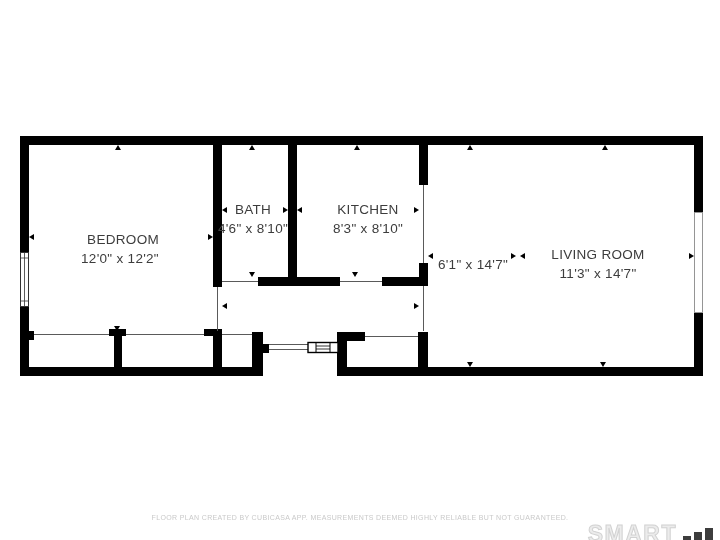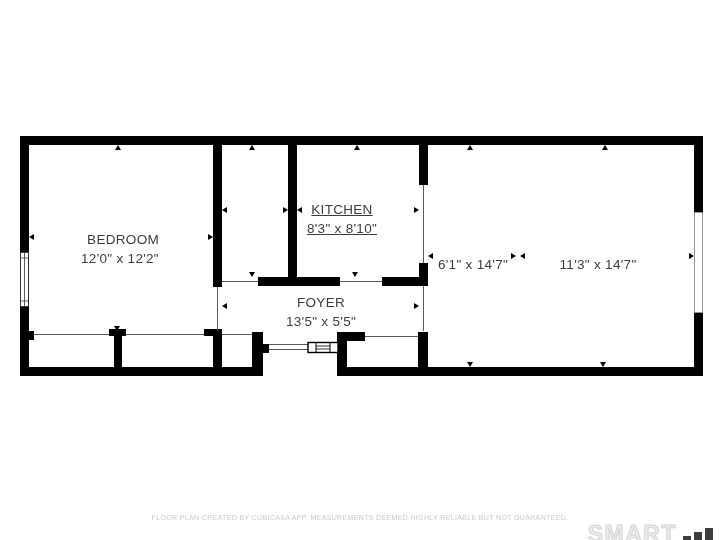--- a/index.html
+++ b/index.html
@@ -6,21 +6,21 @@
   body{width:720px;height:540px;position:relative;overflow:hidden;
        font-family:"Liberation Sans","DejaVu Sans",sans-serif;}
   .stage{position:absolute;inset:0;width:720px;height:540px;}
   svg.plan{position:absolute;left:0;top:0;}
   .room-label{position:absolute;transform:translate(-50%,-50%);text-align:center;
       color:#3d3d3d;font-size:13.5px;line-height:19px;letter-spacing:.3px;white-space:nowrap;}
   .room-label .rname{display:block;}
   .room-label .rdims{display:block;}
   .lbl-bedroom{left:120px;top:249px;text-align:right;}
   .lbl-bath{left:253px;top:219px;}
-  .lbl-kitchen{left:342px;top:219px;text-decoration:underline;}
+  .lbl-kitchen{left:368px;top:219px;}
   .lbl-dining{left:473px;top:264px;}
   .lbl-living{left:598px;top:264px;}
   .lbl-foyer{left:321px;top:312px;}
   .disclaimer{position:absolute;left:50%;top:514px;transform:translateX(-50%);
       font-size:7px;letter-spacing:.35px;color:#c9c9c9;white-space:nowrap;}
   .logo{position:absolute;right:7px;top:523px;display:flex;align-items:flex-end;}
   .logo-text{font-size:23px;font-weight:bold;letter-spacing:1.5px;line-height:23px;
       color:#ececec;-webkit-text-stroke:1px #d2d2d2;}
   .logo-bars{display:flex;align-items:flex-end;gap:3px;margin-left:6px;}
   .bar{width:8px;background:#3d3d3d;display:flex;align-items:flex-end;justify-content:center;}
@@ -123,33 +123,34 @@
       <polygon points="511,253 511,259 516,256"></polygon>
       <polygon points="689,253 689,259 694,256"></polygon>
       <polygon points="414,303 414,309 419,306"></polygon>
     </g>
   </svg>
 
   <div class="room-label lbl-bedroom">
     <span class="rname">BEDROOM</span>
     <span class="rdims">12'0" x 12'2"</span>
   </div>
+  <div class="room-label lbl-bath">
+    <span class="rname">BATH</span>
+    <span class="rdims">4'6" x 8'10"</span>
+  </div>
   <div class="room-label lbl-kitchen">
     <span class="rname">KITCHEN</span>
     <span class="rdims">8'3" x 8'10"</span>
   </div>
   <div class="room-label lbl-dining">
     <span class="rdims">6'1" x 14'7"</span>
   </div>
   <div class="room-label lbl-living">
+    <span class="rname">LIVING ROOM</span>
     <span class="rdims">11'3" x 14'7"</span>
-  </div>
-  <div class="room-label lbl-foyer">
-    <span class="rname">FOYER</span>
-    <span class="rdims">13'5" x 5'5"</span>
   </div>
 
   <div class="disclaimer">FLOOR PLAN CREATED BY CUBICASA APP. MEASUREMENTS DEEMED HIGHLY RELIABLE BUT NOT GUARANTEED.</div>
 
   <div class="logo">
     <span class="logo-text">SMART</span>
     <span class="logo-bars">
       <span class="bar bar-m">
           <span>M</span>
         </span>

